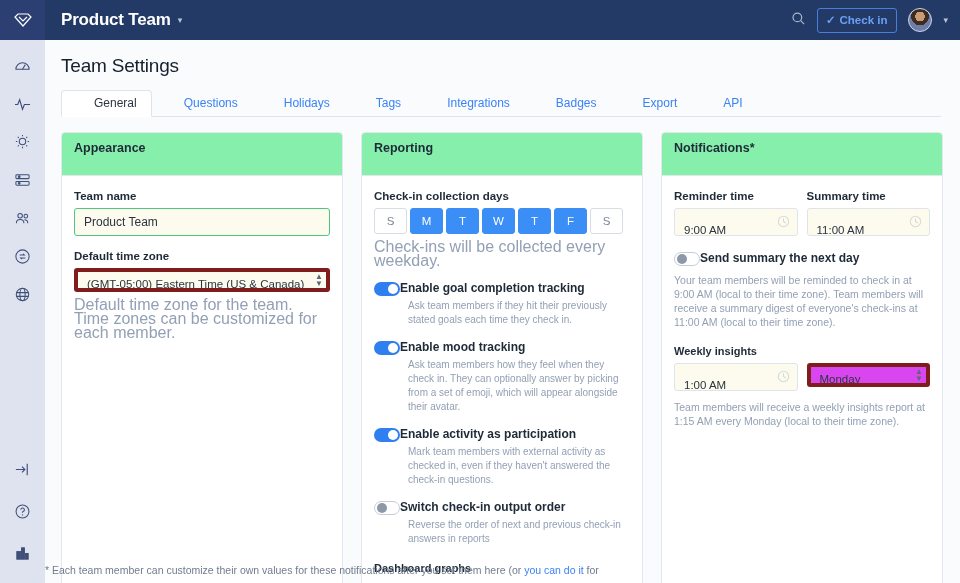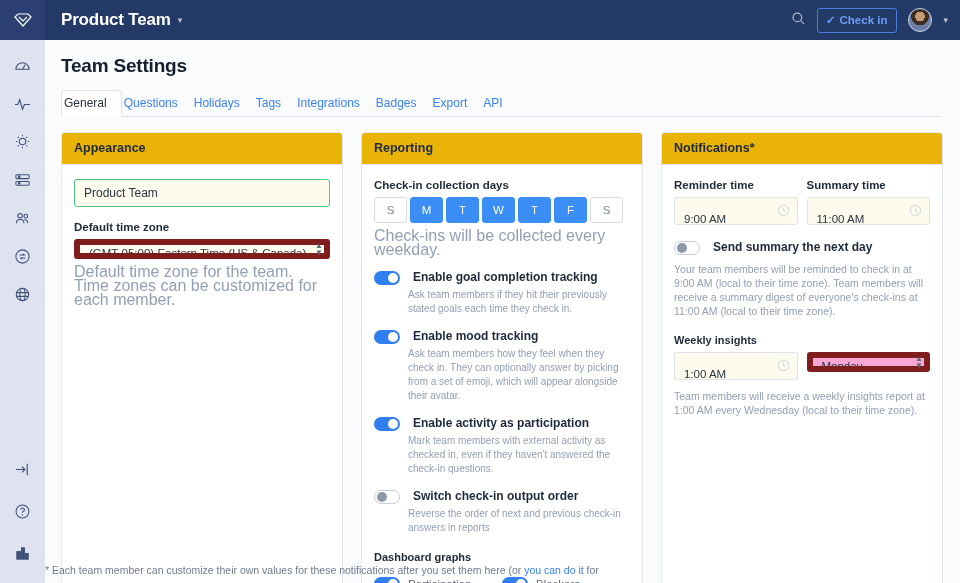--- a/index.html
+++ b/index.html
@@ -58,49 +58,49 @@
     border: 1.5px solid #cfd8ea; cursor: pointer;
   }
   #avatar-caret { color: #b9c3da; font-size: 9px; cursor: pointer; }
 
   
   #page {
     position: absolute; left: 45px; top: 40px; width: 915px; height: 543px;
     background: #fafbfd;
   }
   #page-title {
-    font-size: 19px; font-weight: bold; color: #15202e;
+    font-size: 19px; font-weight: normal; color: #15202e;
     margin: 15px 0 0 16px; letter-spacing: -0.2px;
   }
 
   
   #tabs {
     margin: 14px 0 0 16px; width: 880px;
     border-bottom: 1px solid #dfe3ea;
     display: flex; align-items: flex-end; height: 26px;
   }
   .tab {
-    font-size: 12px; color: #3b82f6; padding: 5px 14px 6px 2px;
+    font-size: 12px; color: #3b82f6; padding: 5px 14px 6px 32px;
     cursor: pointer; line-height: 14px; white-space: nowrap;
   }
   .tab.active {
     color: #2b3440; background: #fff;
     border: 1px solid #dfe3ea; border-bottom: 1px solid #fff;
     border-radius: 4px 4px 0 0; margin-bottom: -1px;
   }
 
   
   #cards { display: flex; gap: 18px; margin: 15px 0 0 16px; }
   .card {
     width: 282px; background: #fff; border: 1px solid #e3e7ee; border-radius: 4px;
     display: flex; flex-direction: column;
   }
   .card-head {
-    background: #eab308; border-bottom: 1px solid #e3e7ee;
-    padding: 8px 12px 9px 12px; font-size: 12.5px; font-weight: bold; color: #1e2a38;
+    background: #86efac; border-bottom: 1px solid #e3e7ee;
+    padding: 8px 12px 20px 12px; font-size: 12.5px; font-weight: bold; color: #1e2a38;
     border-radius: 3px 3px 0 0;
   }
   .card-body { padding: 14px 12px 14px 12px; }
   .card-appearance { min-height: 242px; }
   .card-reporting { min-height: 428px; }
   .card-notifications { min-height: 278px; }
 
   
   .field-label {
     font-size: 11.5px; font-weight: bold; color: #1e2a38; margin-bottom: 6px;
@@ -108,42 +108,42 @@
   .help {
     font-size: 16px; color: #93a0b4; line-height: 14px; margin-top: 6px;
   }
   .text-input {
     width: 100%; height: 28px; border: 1px solid #4cc97f; border-radius: 3px;
     background: #fcfbee; font-size: 12px; color: #2b3440; padding: 0 9px;
     font-family: "Liberation Sans", sans-serif;
   }
   .select-wrap { position: relative; width: 100%; }
   .select-box {
-    width: 100%; height: 16px; border: 6px solid #7f1d1d; border-radius: 3px;
+    width: 100%; height: 24px; border: 4px solid #7f1d1d; border-radius: 3px;
     background: #fcfbee; font-size: 11.5px; color: #2b3440;
     display: flex; align-items: center; padding: 8px 22px 0 9px; cursor: pointer;
     overflow: hidden; white-space: nowrap;
   }
   .select-arrows {
     position: absolute; right: 7px; top: 50%; transform: translateY(-50%);
     font-size: 8px; line-height: 7px; color: #5b6677; text-align: center; pointer-events: none;
   }
   .mt14 { margin-top: 14px; }
 
   
   .days { display: flex; gap: 3px; }
   .day {
     width: 33px; height: 26px; border-radius: 3px; font-size: 11.5px;
     display: flex; align-items: center; justify-content: center; cursor: pointer;
   }
   .day.on { background: #3b8ef5; color: #fff; border: 1px solid #3b8ef5; }
   .day.off { background: #fff; color: #7a8596; border: 1px solid #d7dce5; }
 
   
-  .toggle-row { display: flex; align-items: flex-start; gap: 13px; margin-top: 13px; }
+  .toggle-row { display: flex; align-items: flex-start; gap: 0; margin-top: 13px; }
   .switch {
     width: 26px; height: 14px; border-radius: 7px; position: relative;
     flex-shrink: 0; margin-top: 1px; cursor: pointer;
   }
   .switch.on { background: #2f7ff0; }
   .switch.off { background: #fff; border: 1px solid #c6ccd8; }
   .knob {
     position: absolute; width: 10px; height: 10px; border-radius: 50%; top: 2px;
   }
   .switch.on .knob { right: 2px; background: #fff; }
@@ -317,20 +317,21 @@
     <div class="tab">Badges</div>
     <div class="tab">Export</div>
     <div class="tab">API</div>
   </div>
 
   <div id="cards">
 
     <div class="card card-appearance">
       <div class="card-head">Appearance</div>
       <div class="card-body">
+        <div class="field-label">Team name</div>
         <input class="text-input" value="Product Team" style="">
         <div class="field-label mt14">Default time zone</div>
         <div class="select-wrap">
           <div class="select-box">(GMT-05:00) Eastern Time (US &amp; Canada)</div>
           <div class="select-arrows">▲<br>▼</div>
         </div>
         <div class="help">Default time zone for the team. Time zones can be customized for each member.</div>
       </div>
     </div>
 
@@ -446,26 +447,26 @@
               <span class="clock-ic">
                 <svg width="13" height="13" viewBox="0 0 14 14" fill="none" stroke="#a8b2c2" stroke-width="1.1">
                   <circle cx="7" cy="7" r="5.6"></circle>
                     <path d="M7 3.6V7l2.3 1.6"></path>
                 </svg>
               </span>
             </div>
           </div>
           <div class="time-col">
             <div class="select-wrap">
-              <div class="select-box" style="background:#f9a8d4;">Monday</div>
+              <div class="select-box" style="background:#d946ef;">Monday</div>
               <div class="select-arrows">▲<br>▼</div>
             </div>
           </div>
         </div>
-        <div class="notif-desc">Team members will receive a weekly insights report at 1:00 AM every Wednesday (local to their time zone).</div>
+        <div class="notif-desc">Team members will receive a weekly insights report at 1:15 AM every Monday (local to their time zone).</div>
       </div>
     </div>
 
   </div>
 
   <div id="footer-note">
     <span>* Each team member can customize their own values for these notifications after you set them here (or </span><a>you can do it</a><span> for</span>
   </div>
 </div>
 

